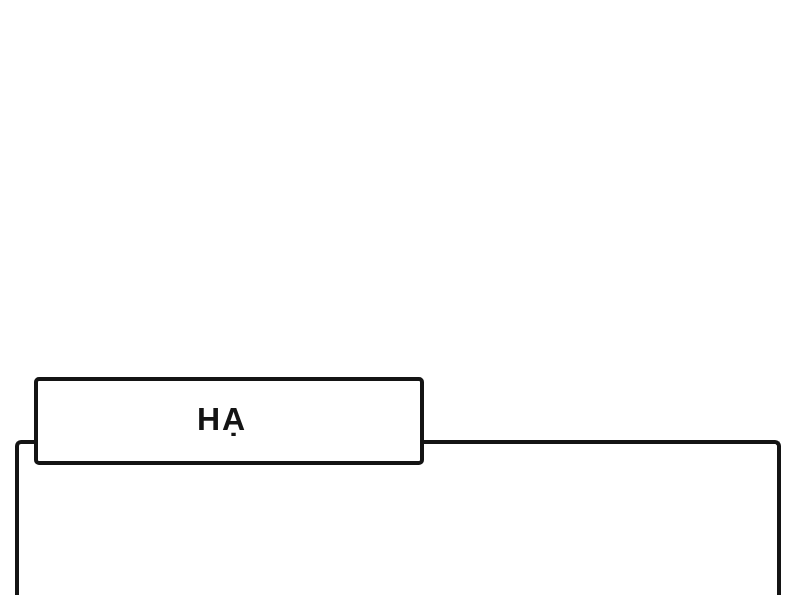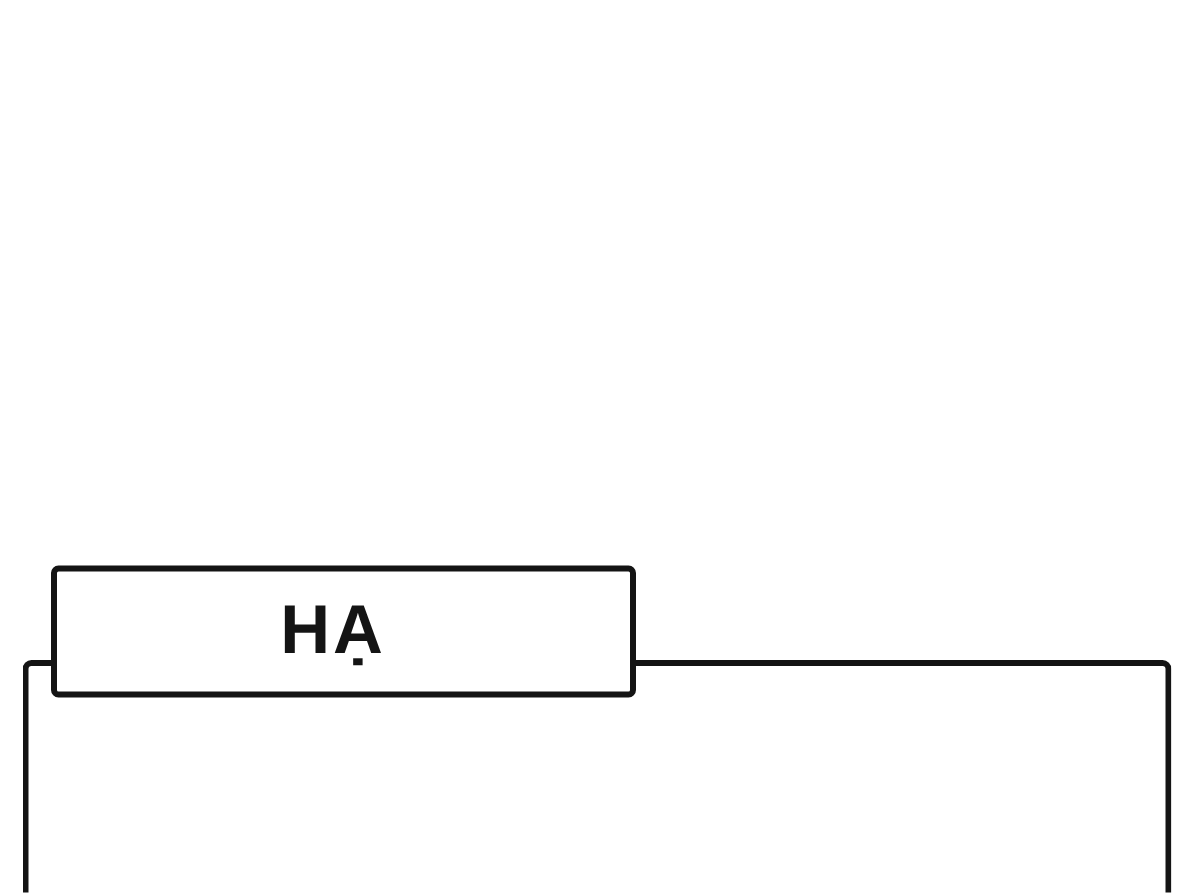--- a/index.html
+++ b/index.html
@@ -40,21 +40,21 @@
     box-sizing: border-box;
     border: 4px solid var(--ink, #141414);
     border-radius: 5px;
     background: var(--paper, #ffffff);
     display: flex;
     align-items: center;
     justify-content: center;
   }
 
   .caption-text {
-    font-size: 46px;
+    font-size: 32px;
     font-weight: bold;
     letter-spacing: 2px;
     color: var(--ink, #141414);
     transform: translate(-7px, -2px);
     line-height: 1;
     white-space: nowrap;
   }
 </style>
 </head>
 <body>

